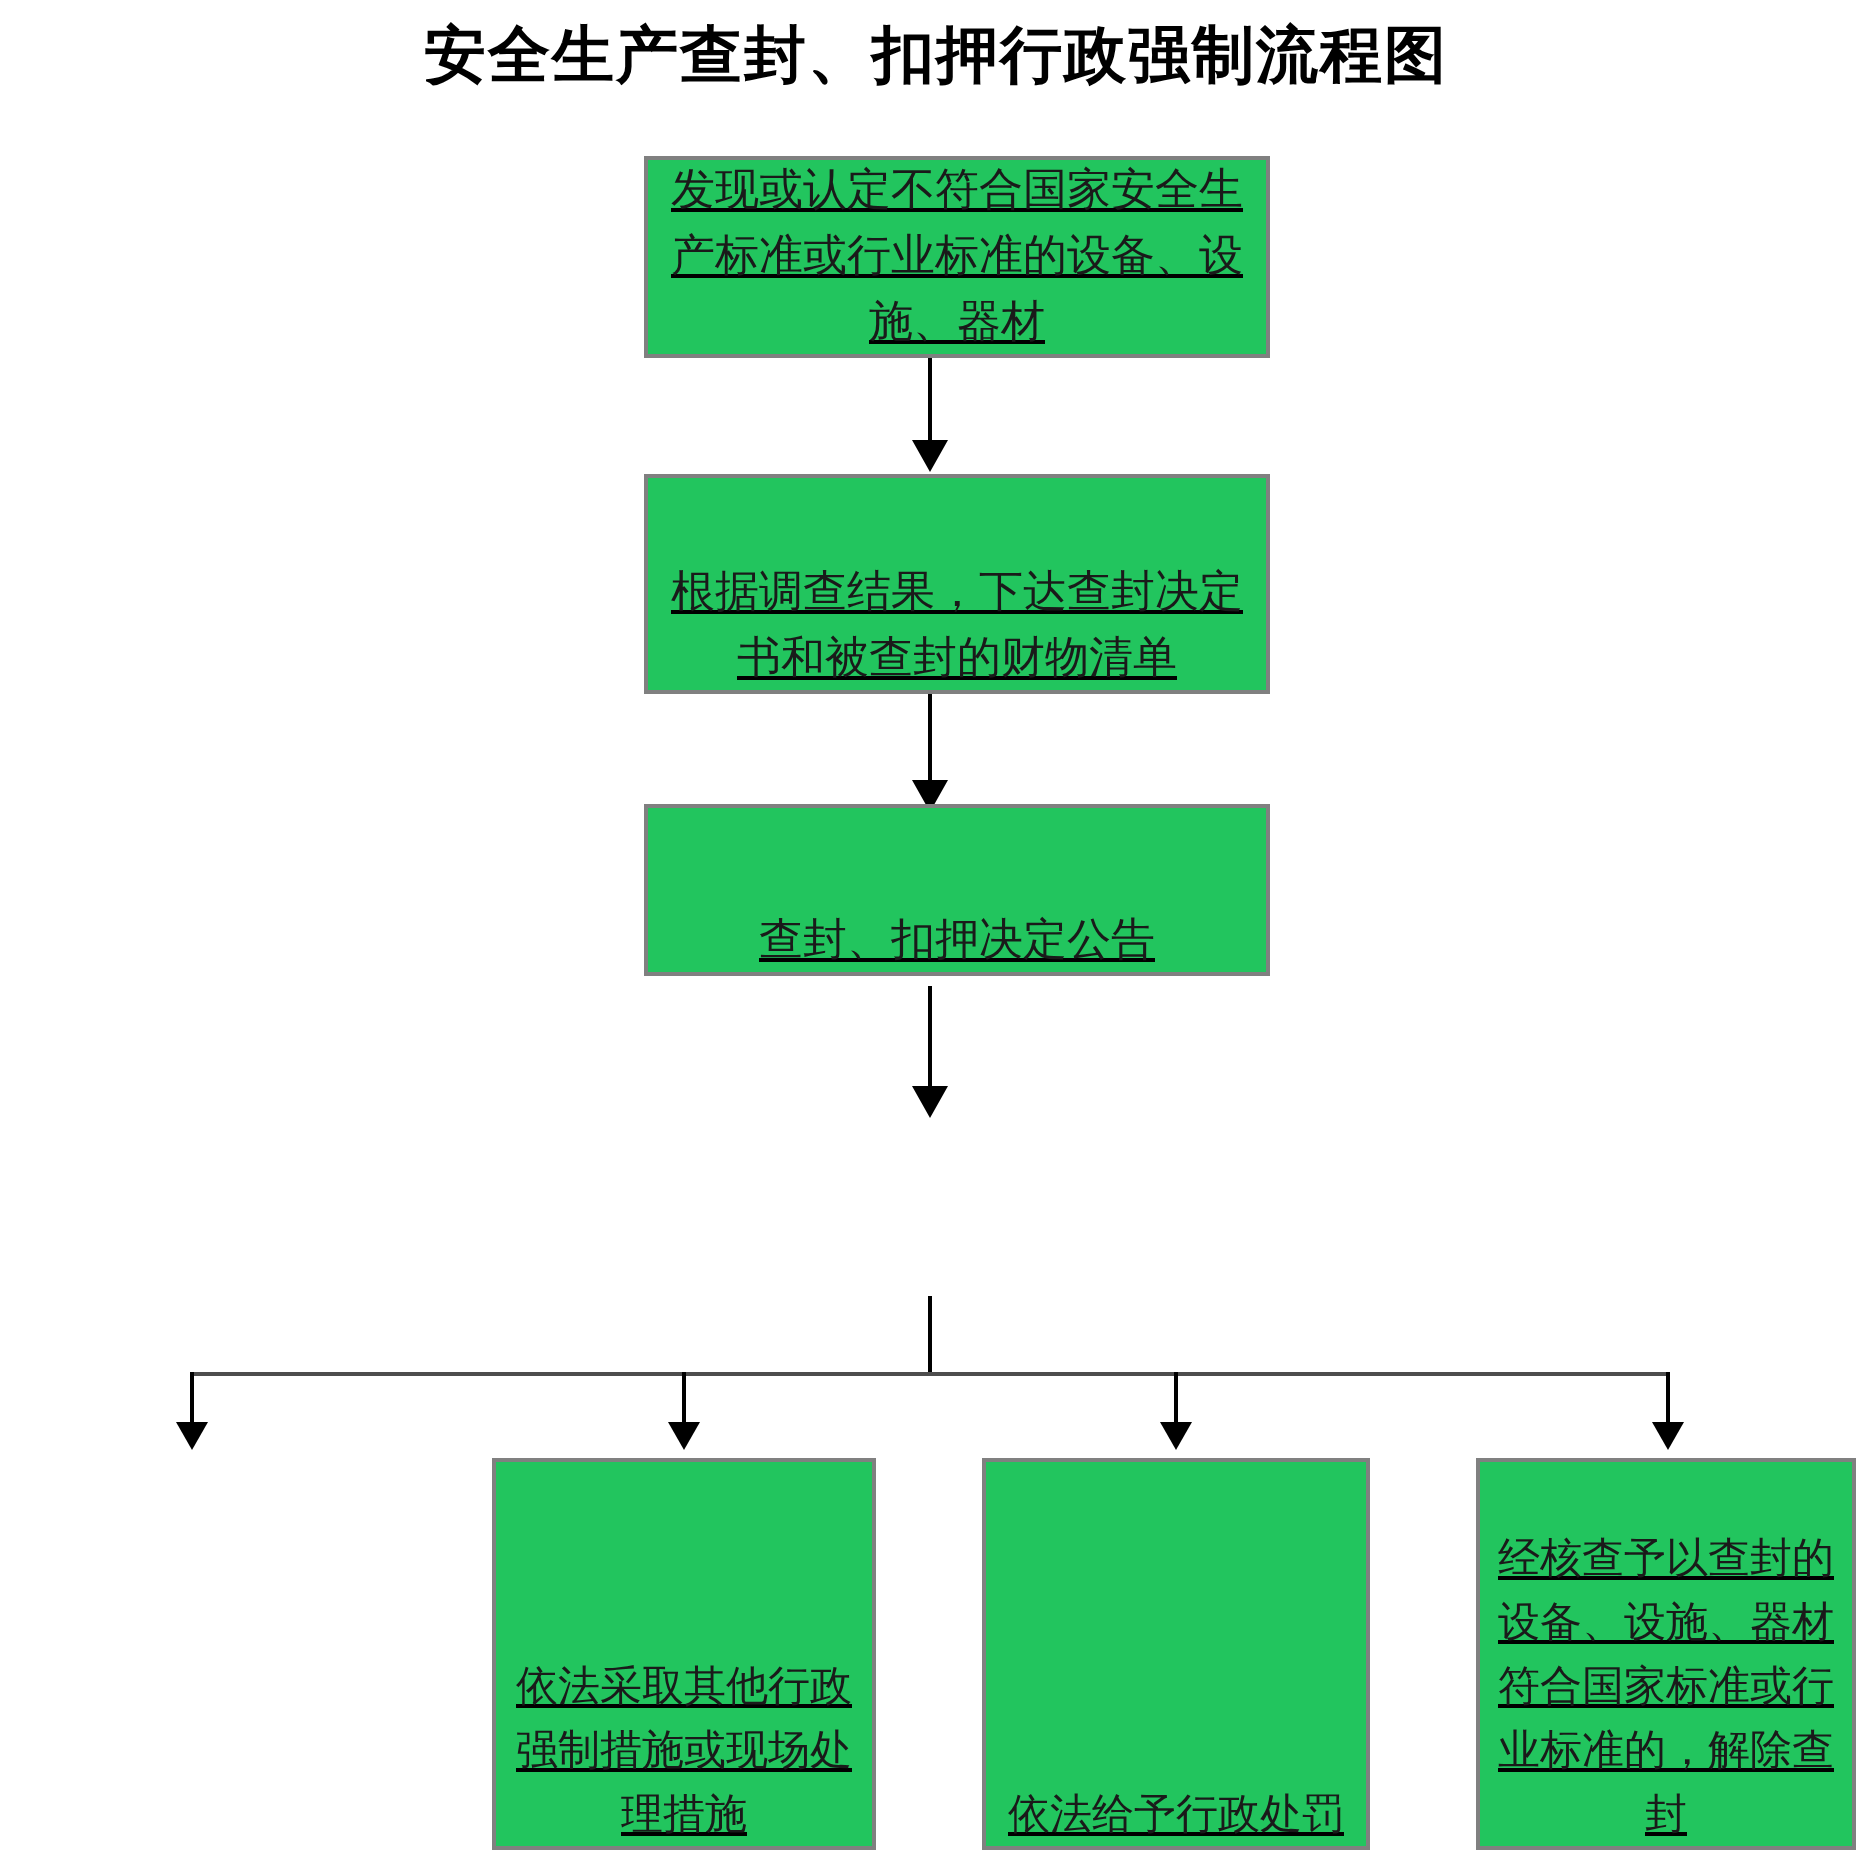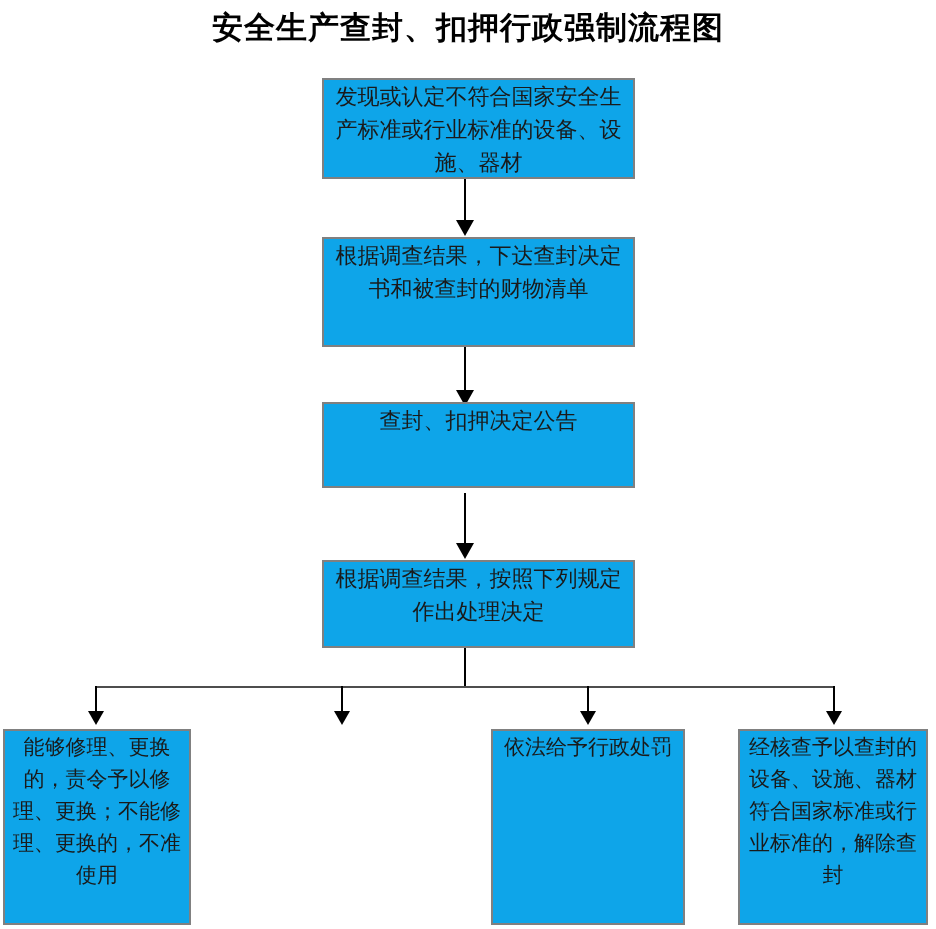--- a/index.html
+++ b/index.html
@@ -29,25 +29,26 @@
     font-weight: bold;
     letter-spacing: 1px;
     font-family: "Liberation Sans", "DejaVu Sans", sans-serif;
     color: #000000;
     line-height: 40px;
   }
   .node {
     position: absolute;
     box-sizing: border-box;
     border: 2px solid #808080;
-    background: #0ea5e9;
+    background: #22c55e;
     display: flex;
-    align-items: flex-start;
+    align-items: flex-end;
     justify-content: center;
     text-align: center;
+    text-decoration: underline;
   }
   .node .node-text {
     display: block;
     width: 100%;
     font-size: 22px;
     line-height: 33px;
     color: #1a1a1a;
     padding: 0 6px;
     box-sizing: border-box;
     word-break: break-all;
@@ -103,44 +104,41 @@
   <div class="vline" style="left:464px; top:347px; height:46px;"></div>
   <div class="arrowhead" style="left:456px; top:390px;"></div>
 
   <div class="node" style="left:322px; top:402px; width:313px; height:86px;">
     <span class="node-text">查封、扣押决定公告</span>
   </div>
 
   <div class="vline" style="left:464px; top:493px; height:50px;"></div>
   <div class="arrowhead" style="left:456px; top:543px;"></div>
 
-  <div class="node" style="left:322px; top:560px; width:313px; height:88px;">
-    <span class="node-text">根据调查结果，按照下列规定作出处理决定</span>
-  </div>
 
   <div class="vline" style="left:464px; top:648px; height:38px;"></div>
 
   <div class="hline" style="left:95px; top:686px; width:739px;"></div>
 
   <div class="vline" style="left:95px; top:686px; height:28px;"></div>
   <div class="arrowhead small" style="left:88px; top:711px;"></div>
 
   <div class="vline" style="left:341px; top:686px; height:28px;"></div>
   <div class="arrowhead small" style="left:334px; top:711px;"></div>
 
   <div class="vline" style="left:587px; top:686px; height:28px;"></div>
   <div class="arrowhead small" style="left:580px; top:711px;"></div>
 
   <div class="vline" style="left:833px; top:686px; height:28px;"></div>
   <div class="arrowhead small" style="left:826px; top:711px;"></div>
 
-  <div class="node leaf" style="left:3px; top:729px; width:188px; height:196px;">
-    <span class="node-text">能够修理、更换的，责令予以修理、更换；不能修理、更换的，不准使用</span>
+
+  <div class="node leaf" style="left:246px; top:729px; width:192px; height:196px;">
+    <span class="node-text">依法采取其他行政强制措施或现场处理措施</span>
   </div>
-
 
   <div class="node leaf" style="left:491px; top:729px; width:194px; height:196px;">
     <span class="node-text">依法给予行政处罚</span>
   </div>
 
   <div class="node leaf" style="left:738px; top:729px; width:190px; height:196px;">
     <span class="node-text">经核查予以查封的设备、设施、器材符合国家标准或行业标准的，解除查封</span>
   </div>
 
 </div>

